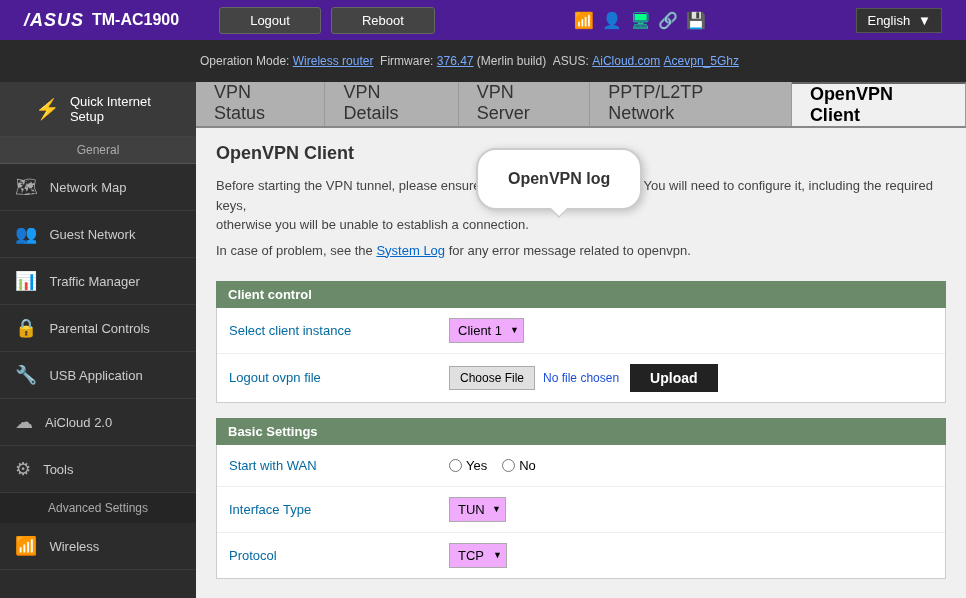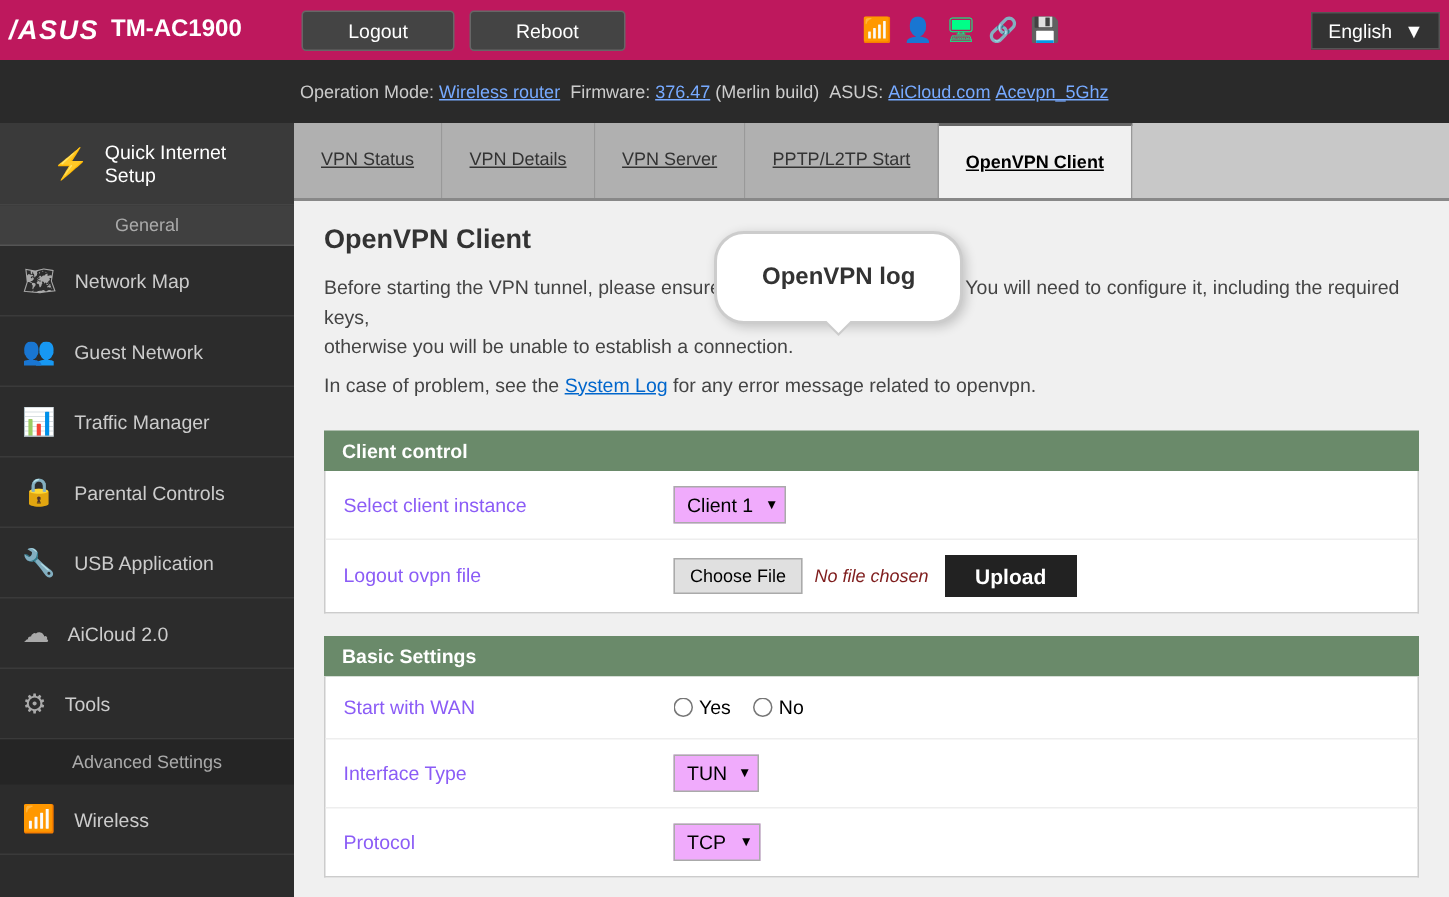--- a/index.html
+++ b/index.html
@@ -1,24 +1,24 @@
 <!DOCTYPE html>
 <html><head>
   <meta charset="utf-8">
   <style>
     * { margin: 0; padding: 0; box-sizing: border-box; }
     body { width: 966px; height: 598px; font-family: Arial, sans-serif; font-size: 13px; background: #ddd; overflow: hidden; }
 
     
     #header {
-      background: #be185d;
+      background: #4c1d95;
       height: 40px;
       display: flex;
       align-items: center;
-      padding: 0 6px;
+      padding: 0 24px;
     }
     #logo-area {
       display: flex;
       align-items: center;
       gap: 8px;
     }
     #asus-logo {
       color: #fff;
       font-weight: bold;
       font-size: 18px;
@@ -134,27 +134,26 @@
       overflow-y: auto;
     }
 
     
     #tabs {
       display: flex;
       background: #c8c8c8;
       border-bottom: 2px solid #888;
     }
     .tab {
-      padding: 17px 18px;
+      padding: 0 18px;
       background: #b0b0b0;
       color: #333;
       cursor: pointer;
       border-right: 1px solid #999;
-      font-size: 12px;
-      text-decoration: underline;
+      font-size: 18px;
     }
     .tab.active { background: #f0f0f0; color: #000; font-weight: bold; border-top: 2px solid #666; }
 
     
     #content {
       padding: 15px 20px;
       position: relative;
     }
     #page-title {
       font-size: 18px;
@@ -189,21 +188,21 @@
     .form-row {
       display: flex;
       align-items: center;
       padding: 10px 12px;
       border-bottom: 1px solid #eee;
       min-height: 42px;
     }
     .form-row:last-child { border-bottom: none; }
     .form-label {
       width: 220px;
-      color: #8b5cf6;
+      color: #0369a1;
       font-size: 13px;
     }
     .form-control { display: flex; align-items: center; gap: 8px; flex: 1; }
 
     
     .styled-select {
       background: #f0abfc;
       border: 1px solid #aaa;
       padding: 4px 20px 4px 8px;
       font-size: 13px;
@@ -264,21 +263,21 @@
     .warning-text { color: #cc6600; font-size: 13px; }
 
     
     .file-choose-btn {
       background: #e0e0e0;
       border: 1px solid #aaa;
       padding: 4px 10px;
       font-size: 12px;
       cursor: pointer;
     }
-    .no-file-text { color: #7f1d1d; font-size: 12px; font-style: italic; }
+    .no-file-text { color: #1d4ed8; font-size: 12px; }
     .upload-btn {
       background: #222;
       color: #fff;
       border: none;
       padding: 6px 20px;
       font-size: 14px;
       font-weight: bold;
       cursor: pointer;
       margin-left: 3px;
     }
@@ -410,21 +409,21 @@
       <div class="tab">
         <span>VPN Status</span>
       </div>
       <div class="tab">
         <span>VPN Details</span>
       </div>
       <div class="tab">
         <span>VPN Server</span>
       </div>
       <div class="tab">
-        <span>PPTP/L2TP Start</span>
+        <span>PPTP/L2TP Network</span>
       </div>
       <div class="tab active">
         <span>OpenVPN Client</span>
       </div>
     </div>
 
     <div id="content">
 
       <div id="tooltip-bubble">
         <span>OpenVPN log</span>

